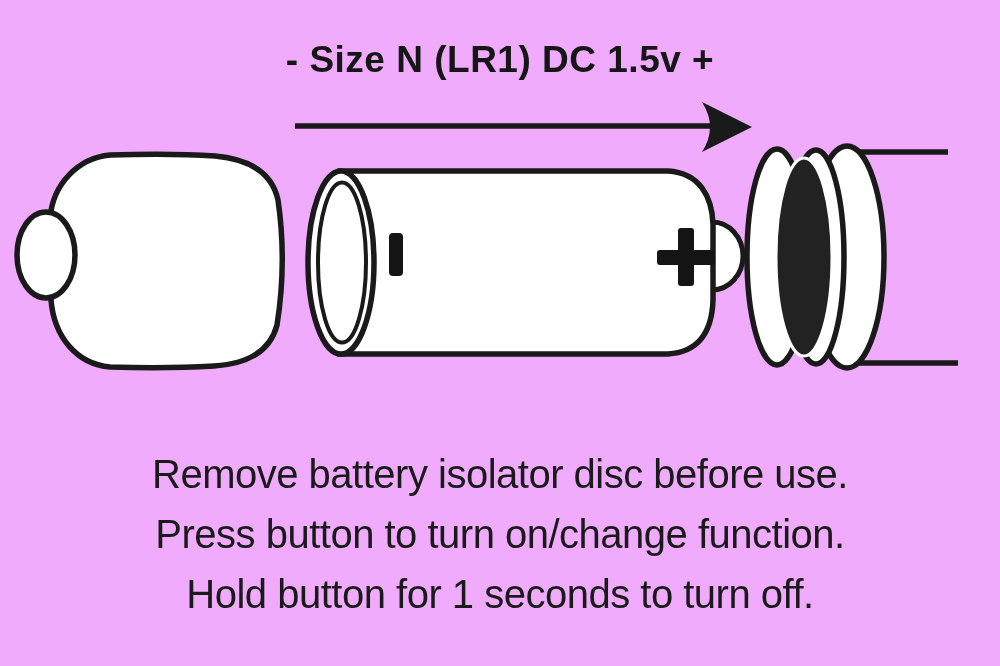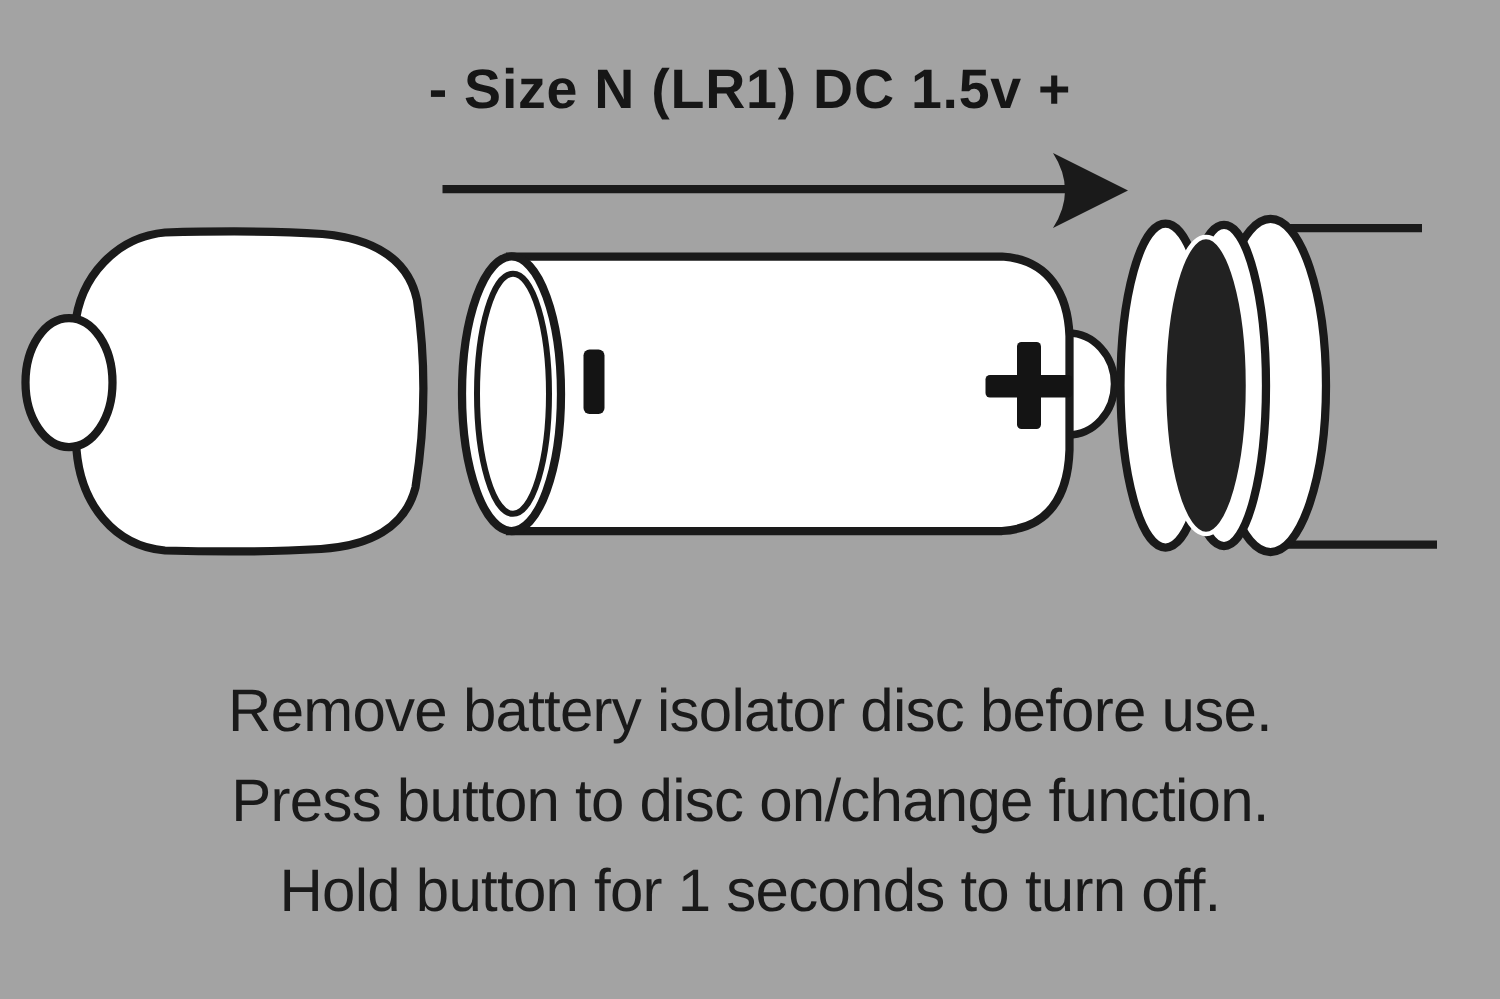--- a/index.html
+++ b/index.html
@@ -4,21 +4,21 @@
 <style>
   html, body {
     margin: 0;
     padding: 0;
     background: #ffffff;
   }
   .stage {
     position: relative;
     width: 1000px;
     height: 666px;
-    background: #a3a3a3;
+    background: #f0abfc;
     overflow: hidden;
     font-family: "Liberation Sans", "DejaVu Sans", sans-serif;
   }
   .spec-title {
     position: absolute;
     top: 40px;
     left: 0;
     width: 100%;
     text-align: center;
     font-size: 37px;
@@ -94,17 +94,17 @@
       <line x1="856" y1="363" x2="958" y2="363" stroke="#1a1a1a" stroke-width="5.5"></line>
       <ellipse cx="847" cy="257" rx="37" ry="111" fill="#ffffff" stroke="#1a1a1a" stroke-width="5.5"></ellipse>
       <ellipse cx="816" cy="257" rx="28" ry="107" fill="#ffffff" stroke="#1a1a1a" stroke-width="5.5"></ellipse>
       <ellipse cx="777" cy="257" rx="30" ry="108" fill="#ffffff" stroke="#1a1a1a" stroke-width="5.5"></ellipse>
       <ellipse cx="804" cy="257" rx="28" ry="99" fill="#222222" stroke="#ffffff" stroke-width="3"></ellipse>
     </g>
   </svg>
 
   <div class="instructions">
     <div>Remove battery isolator disc before use.</div>
-    <div>Press button to disc on/change function.</div>
+    <div>Press button to turn on/change function.</div>
     <div>Hold button for 1 seconds to turn off.</div>
   </div>
 
 </div>
 
 </body></html>

